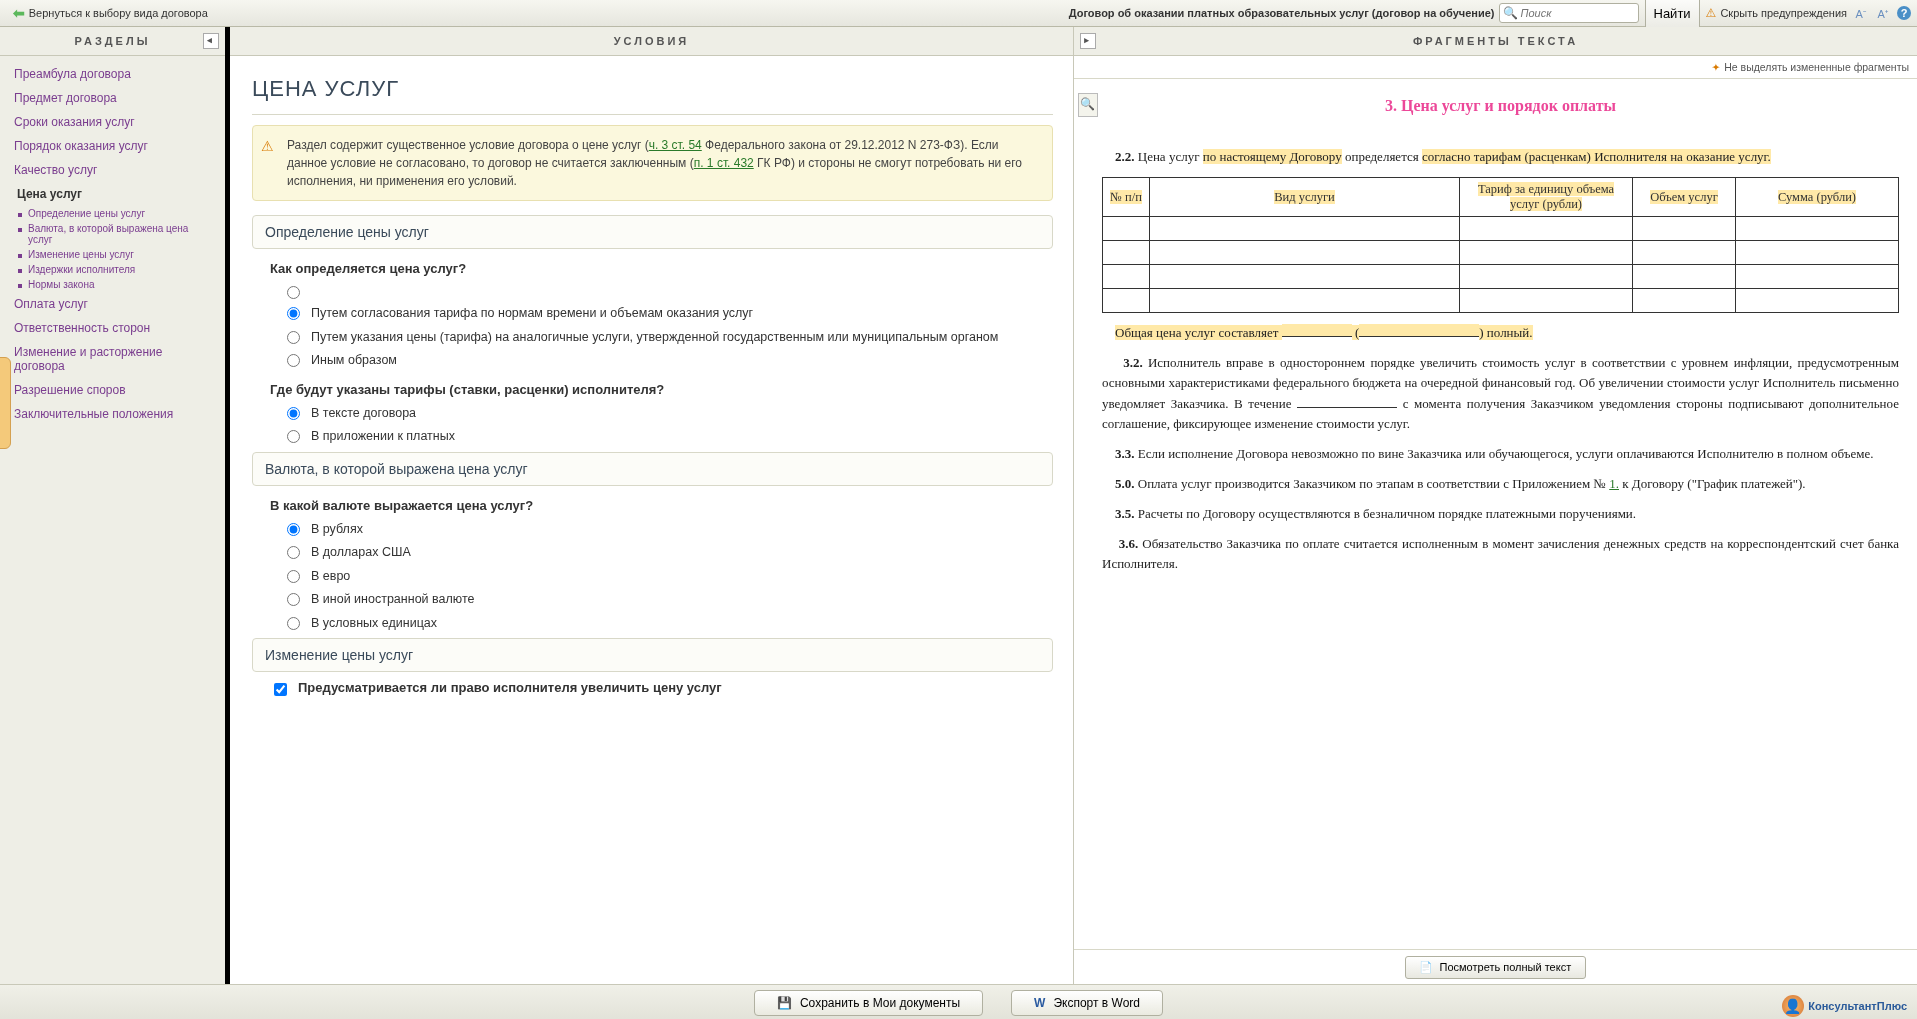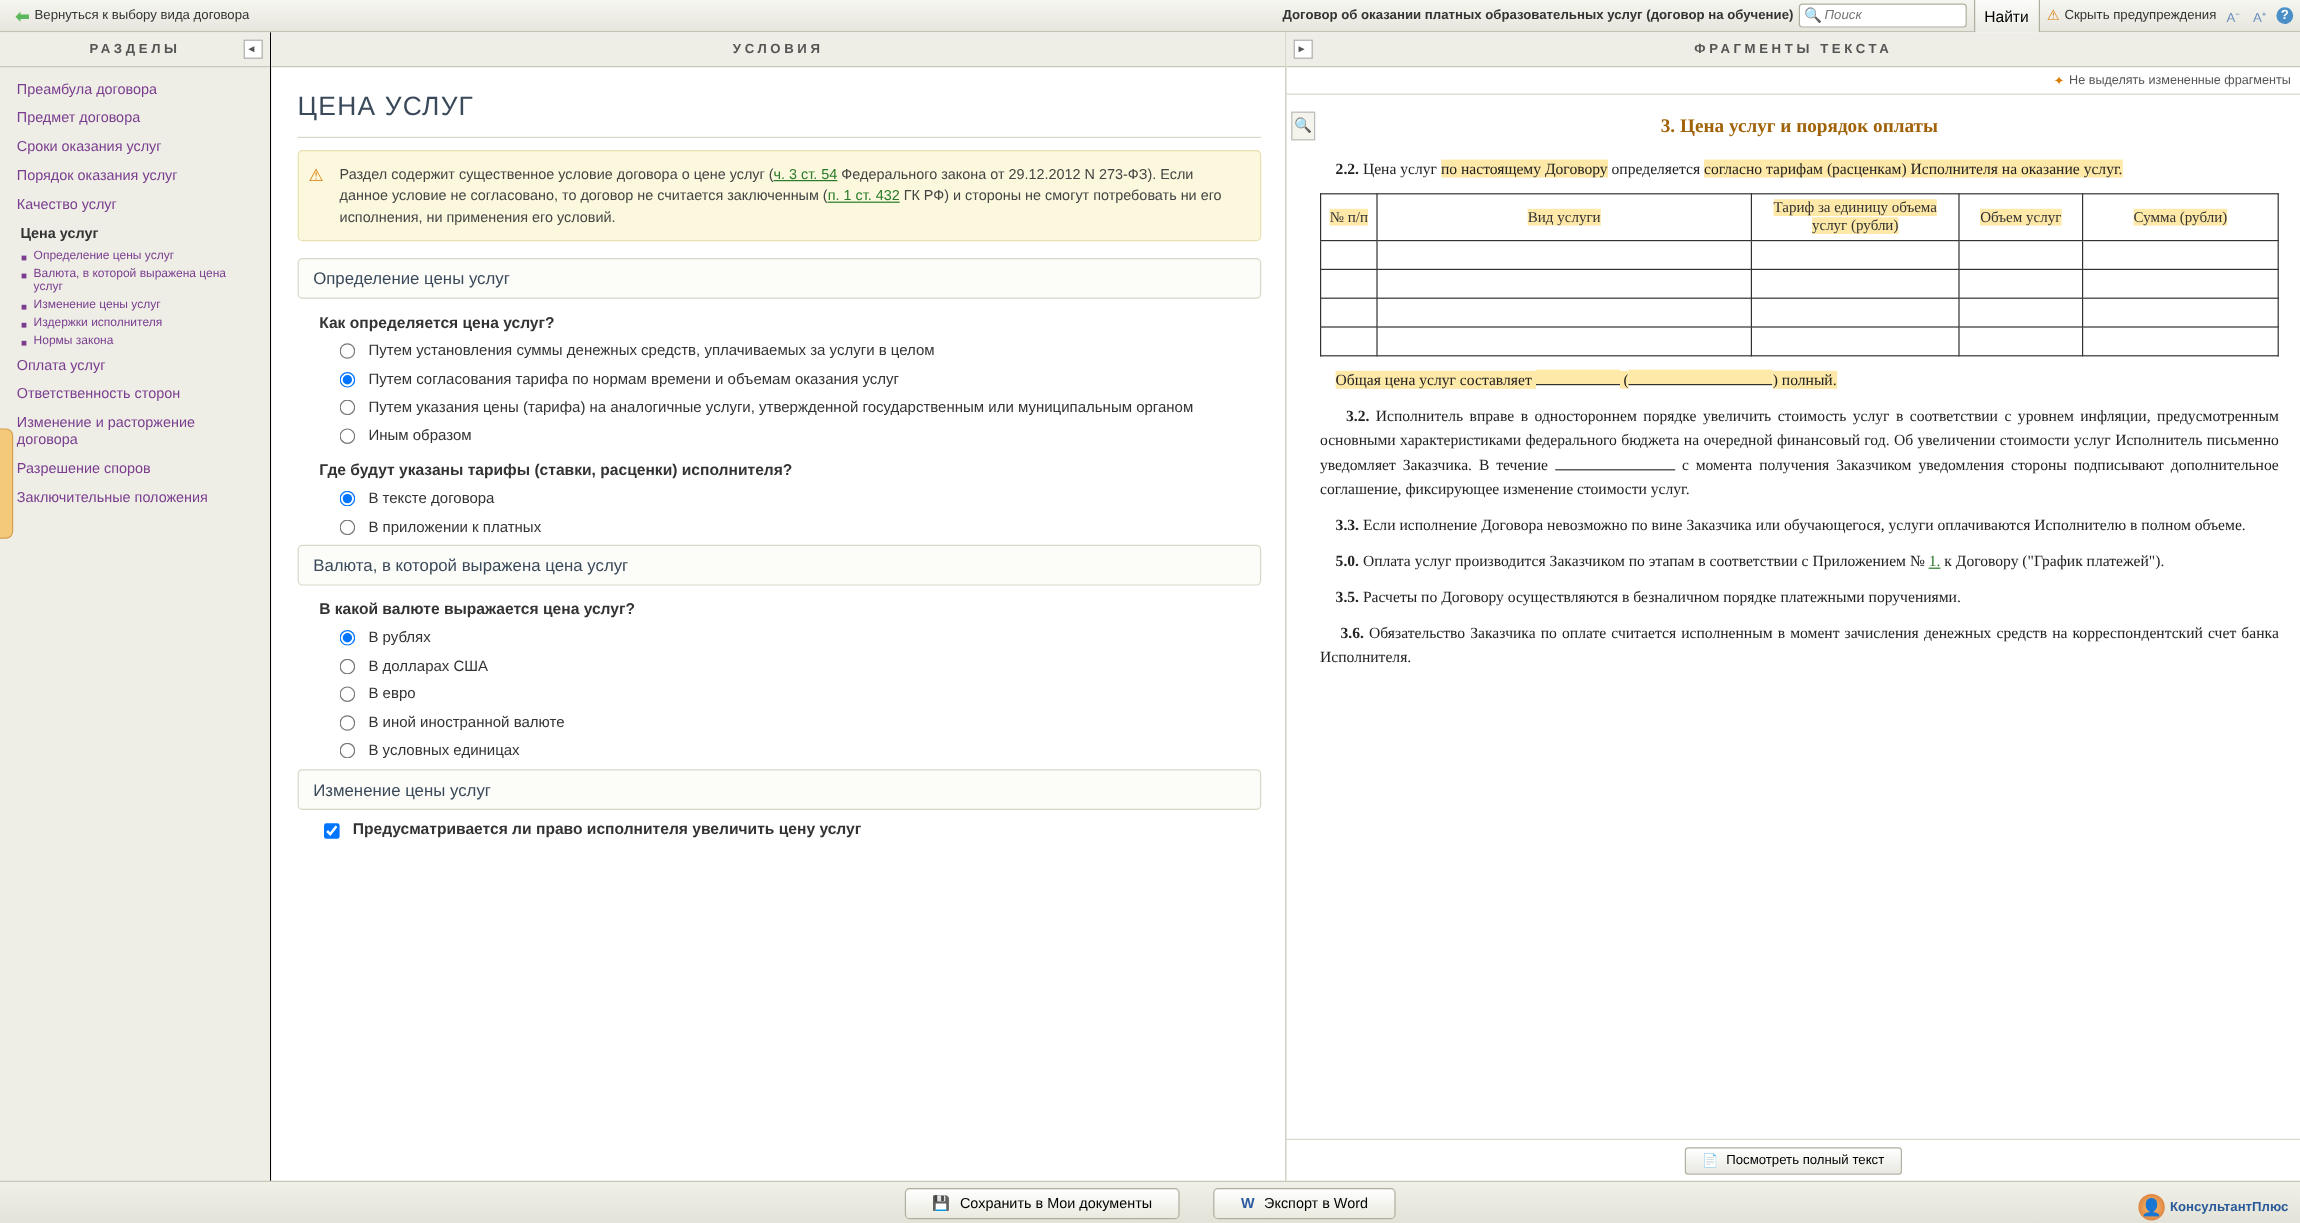--- a/index.html
+++ b/index.html
@@ -13,21 +13,21 @@
 .mag{color:#c0c0b0;font-size:12px}
 .btn-find{font-size:13px;padding:13px 8px;border:1px solid #b0b0a0;background:linear-gradient(#fff,#e8e8e0);border-radius:3px;cursor:pointer}
 .hide-warn{display:flex;align-items:center;gap:4px;font-size:11px;color:#333;cursor:pointer}
 .hide-warn-ico{color:#d97a00;font-size:12px}
 .small-ico{width:16px;height:16px;display:flex;align-items:center;justify-content:center;font-size:11px;color:#6a8fbf;cursor:pointer}
 .help-ico{background:#4a8fc7;color:#fff;border-radius:50%;width:14px;height:14px;font-weight:bold}
 .main{display:flex;height:calc(100% - 26px - 36px)}
 .col-head{height:28px;text-align:center;font-size:11px;letter-spacing:3px;font-weight:bold;color:#555;line-height:28px;border-bottom:1px solid #c8c8b8;background:#eeeee6;position:relative}
 .col-head .collapse{position:absolute;right:6px;top:6px;width:14px;height:14px;border:1px solid #aaa;background:#fff;font-size:9px;line-height:12px;cursor:pointer}
 .col-head .collapse-left{position:absolute;left:6px;top:6px;width:14px;height:14px;border:1px solid #aaa;background:#fff;font-size:9px;line-height:12px;cursor:pointer}
-.sidebar{width:225px;border-right:1px solid #000000;background:#eeeee6;display:flex;flex-direction:column}
+.sidebar{width:225px;border-right:5px solid #000000;background:#eeeee6;display:flex;flex-direction:column}
 .nav{flex:1;overflow:auto;padding:6px 0}
 .nav-item{padding:5px 14px;font-size:12px;color:#7a3d8f;cursor:pointer}
 .nav-item.active{font-weight:bold;color:#333;border-left:3px solid transparent}
 .nav-sub{padding:2px 14px 2px 28px;font-size:10px;color:#7a3d8f;cursor:pointer;position:relative}
 .nav-sub:before{content:"";position:absolute;left:18px;top:7px;width:4px;height:4px;background:#7a3d8f}
 .tab-handle{position:absolute;left:-1px;top:330px;width:10px;height:90px;background:#f4c97a;border-radius:0 6px 6px 0;border:1px solid #d4a050}
 .conditions{flex:1;min-width:0;border-right:1px solid #c8c8b8;background:#fff;display:flex;flex-direction:column;position:relative}
 .cond-body{flex:1;overflow:auto;padding:12px 20px 12px 22px}
 .h-main{font-size:22px;color:#3a4a5a;font-weight:normal;margin:8px 0 12px;letter-spacing:1px}
 .warn-box{background:#fbf8dd;border:1px solid #e8e0b0;border-radius:4px;padding:10px 12px 10px 34px;font-size:12px;color:#444;line-height:1.5;position:relative;margin-bottom:14px}
@@ -35,21 +35,21 @@
 .warn-box a{color:#2a7a2a;text-decoration:underline}
 .sect{border:1px solid #d8d8c8;border-radius:4px;padding:8px 12px;font-size:14px;color:#3a4a5a;margin-bottom:8px;background:#fcfcf8}
 .q{font-size:13px;font-weight:bold;color:#333;margin:12px 0 8px 18px}
 .opt{display:flex;align-items:flex-start;gap:8px;margin:6px 0 6px 30px;font-size:12.5px;color:#333;line-height:1.4}
 .opt input{margin-top:2px}
 .chk{display:flex;align-items:flex-start;gap:8px;margin:6px 0 6px 18px;font-size:13px;font-weight:bold;color:#333}
 .fragments{flex:1;min-width:0;background:#fff;display:flex;flex-direction:column}
 .frag-toolbar{height:22px;border-bottom:1px solid #d8d8c8;display:flex;align-items:center;justify-content:flex-end;padding:0 8px;font-size:10.5px;color:#555;gap:4px}
 .frag-body{flex:1;overflow:auto;padding:12px 18px 12px 28px;position:relative}
 .frag-side-ico{position:absolute;left:4px;top:14px;width:18px;height:22px;border:1px solid #bbb;background:#f4f4ec;font-size:12px;text-align:center;line-height:20px;color:#777;cursor:pointer}
-.doc-h{font-size:16px;font-weight:bold;text-align:center;font-family:Georgia,serif;color:#a16207;margin:6px 0 16px}
+.doc-h{font-size:16px;font-weight:bold;text-align:center;font-family:Georgia,serif;color:#ec4899;margin:6px 0 32px}
 .para{font-family:Georgia,'Times New Roman',serif;font-size:13px;line-height:1.55;color:#222;margin:10px 0;text-align:justify}
 .para .num{font-weight:bold}
 .hl{background:#ffe9a8}
 .tbl{width:100%;border-collapse:collapse;margin:8px 0;font-family:Georgia,serif;font-size:12.5px}
 .tbl td,.tbl th{border:1px solid #333;padding:4px 6px;text-align:center;font-weight:normal}
 .tbl th{font-weight:normal}
 .blank{display:inline-block;border-bottom:1px solid #333;min-width:70px;height:12px;vertical-align:baseline}
 .link-g{color:#2a7a2a;text-decoration:underline}
 .frag-footer{height:34px;border-top:1px solid #d8d8c8;display:flex;align-items:center;justify-content:center}
 .btn-view{font-size:11px;padding:4px 14px;border:1px solid #b0b0a0;background:linear-gradient(#fff,#e8e8e0);border-radius:3px;cursor:pointer;display:flex;align-items:center;gap:6px}
@@ -121,21 +121,20 @@
       <hr class="sep">
       <div class="warn-box">
         <span class="warn-ico">⚠</span>
         <span>Раздел содержит существенное условие договора о цене услуг (</span><a href="#">ч. 3 ст. 54</a><span> Федерального закона от 29.12.2012 N 273-ФЗ). Если данное условие не согласовано, то договор не считается заключенным (</span><a href="#">п. 1 ст. 432</a><span> ГК РФ) и стороны не смогут потребовать ни его исполнения, ни применения его условий.</span>
       </div>
 
       <div class="sect">Определение цены услуг</div>
       <div class="q">Как определяется цена услуг?</div>
       <label class="opt">
           <input type="radio" name="q1" style="">
-          <span>Путем установления суммы денежных средств, уплачиваемых за услуги в целом</span>
         </label>
       <label class="opt">
           <input type="radio" name="q1" checked="" style="">
           <span>Путем согласования тарифа по нормам времени и объемам оказания услуг</span>
         </label>
       <label class="opt">
           <input type="radio" name="q1" style="">
           <span>Путем указания цены (тарифа) на аналогичные услуги, утвержденной государственным или муниципальным органом</span>
         </label>
       <label class="opt">

